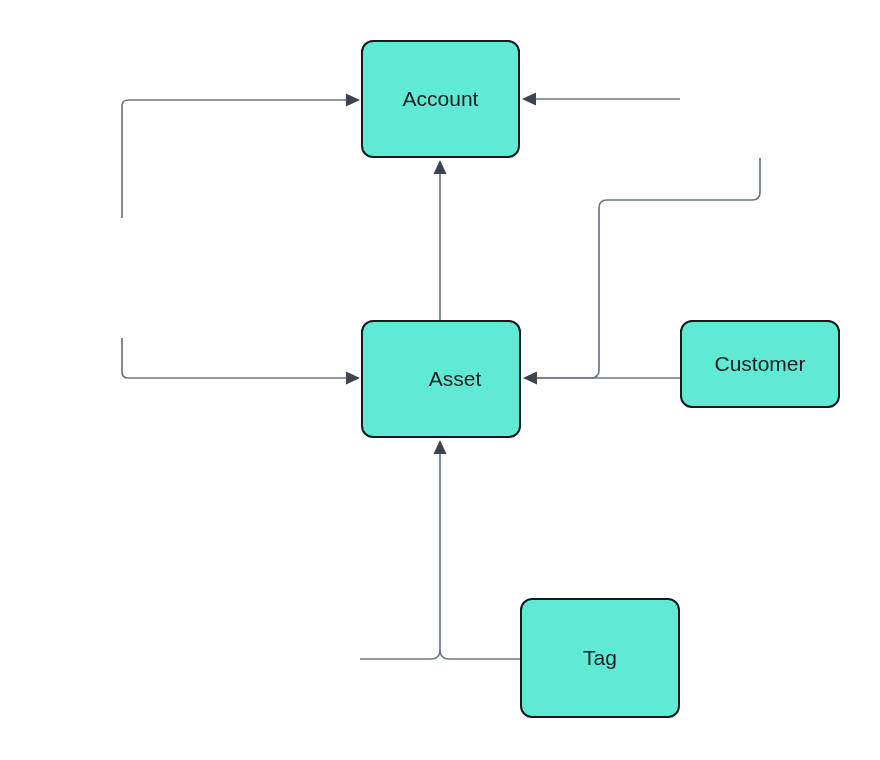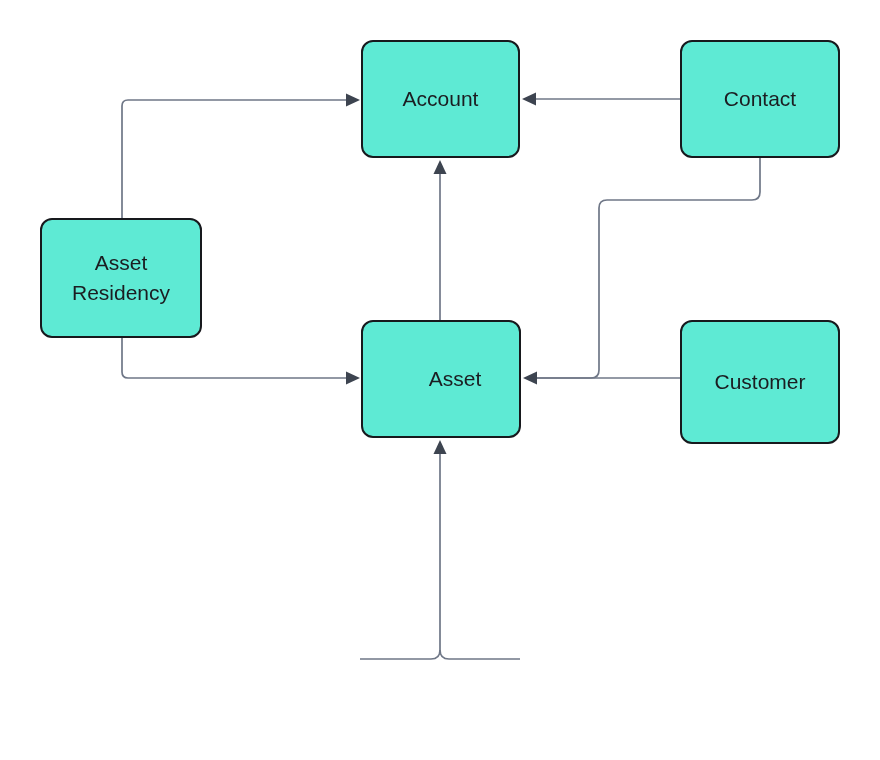--- a/index.html
+++ b/index.html
@@ -36,21 +36,21 @@
     font-size: 21px;
     line-height: 30px;
     color: #1b1d21;
     cursor: default;
   }
   .node .label { display: block; }
   .n-account          { left: 361px; top: 40px;  width: 159px; height: 118px; }
   .n-contact          { left: 680px; top: 40px;  width: 160px; height: 118px; }
   .n-asset-residency  { left: 40px;  top: 218px; width: 162px; height: 120px; padding: 0 28px; }
   .n-asset            { left: 361px; top: 320px; width: 160px; height: 118px; padding-left: 28px; }
-  .n-customer         { left: 680px; top: 320px; width: 160px; height: 124px; }
+  .n-customer         { left: 680px; top: 320px; width: 160px; height: 88px; }
   .n-constituent      { left: 202px; top: 598px; width: 158px; height: 120px; }
   .n-tag              { left: 520px; top: 598px; width: 160px; height: 120px; }
   .edge {
     fill: none;
     stroke: #6f7787;
     stroke-width: 1.7;
   }
   .arrowhead {
     fill: #3d4450;
     stroke: none;
@@ -58,37 +58,34 @@
 </style>
 </head>
 <body>
 
 <div class="canvas">
 
   <div class="node n-account">
     <span class="label">Account</span>
   </div>
 
-  <div class="node n-contact">
-    <span class="label">Contact</span>
-  </div>
 
-  <div class="node n-asset-residency">
-    <span class="label">Asset Residency</span>
-  </div>
 
   <div class="node n-asset">
     <span class="label">Asset</span>
   </div>
 
   <div class="node n-customer">
     <span class="label">Customer</span>
   </div>
 
 
+  <div class="node n-tag">
+    <span class="label">Tag</span>
+  </div>
 
   <svg class="connector-layer" width="880" height="760" viewBox="0 0 880 760" xmlns="http://www.w3.org/2000/svg">
 
     <path class="edge" d="M122,218 V106 Q122,100 128,100 H347"></path>
     <polygon class="arrowhead" points="360,100 346,93.5 346,106.5"></polygon>
 
     <path class="edge" d="M122,338 V372 Q122,378 128,378 H347"></path>
     <polygon class="arrowhead" points="360,378 346,371.5 346,384.5"></polygon>
 
     <path class="edge" d="M680,99 H535"></path>

